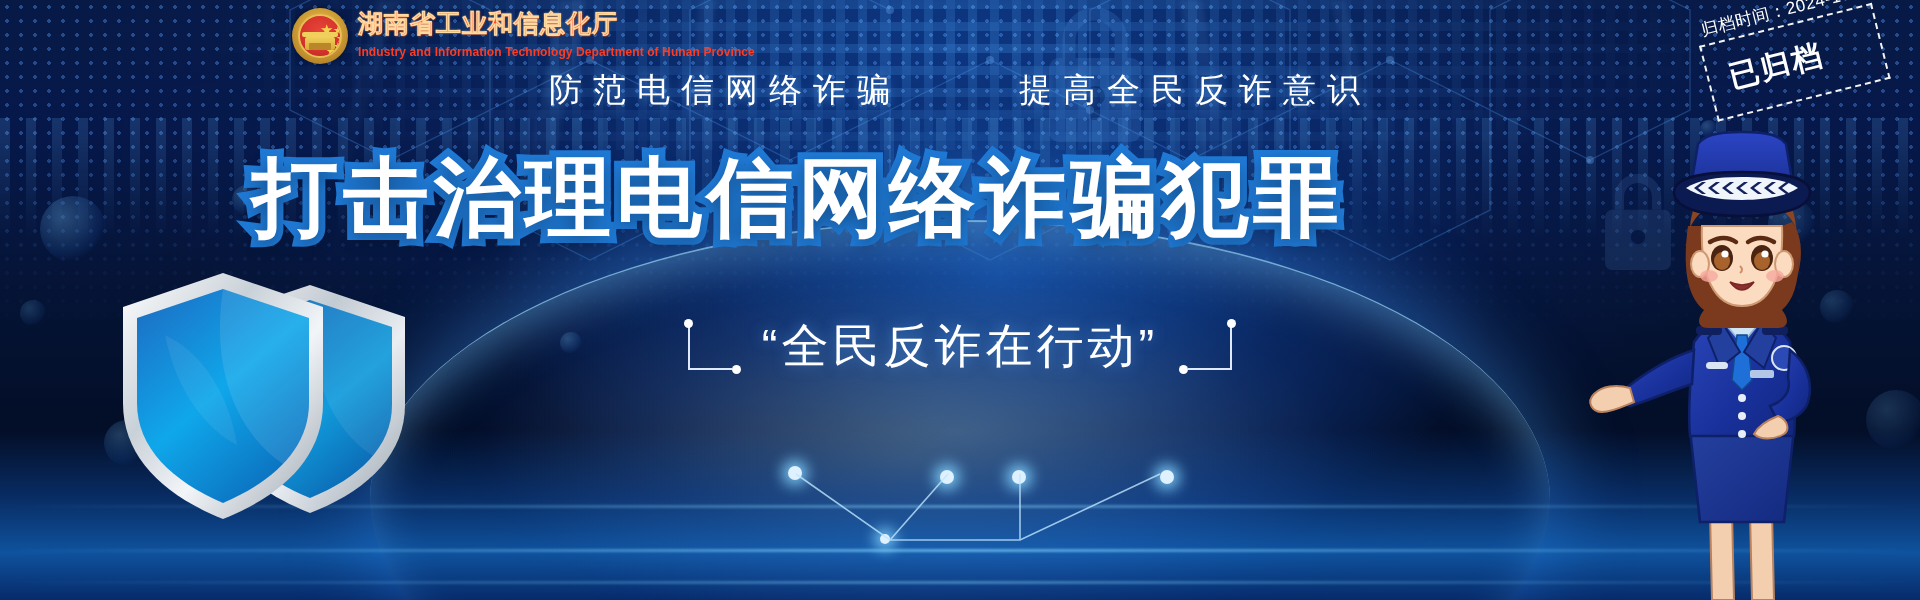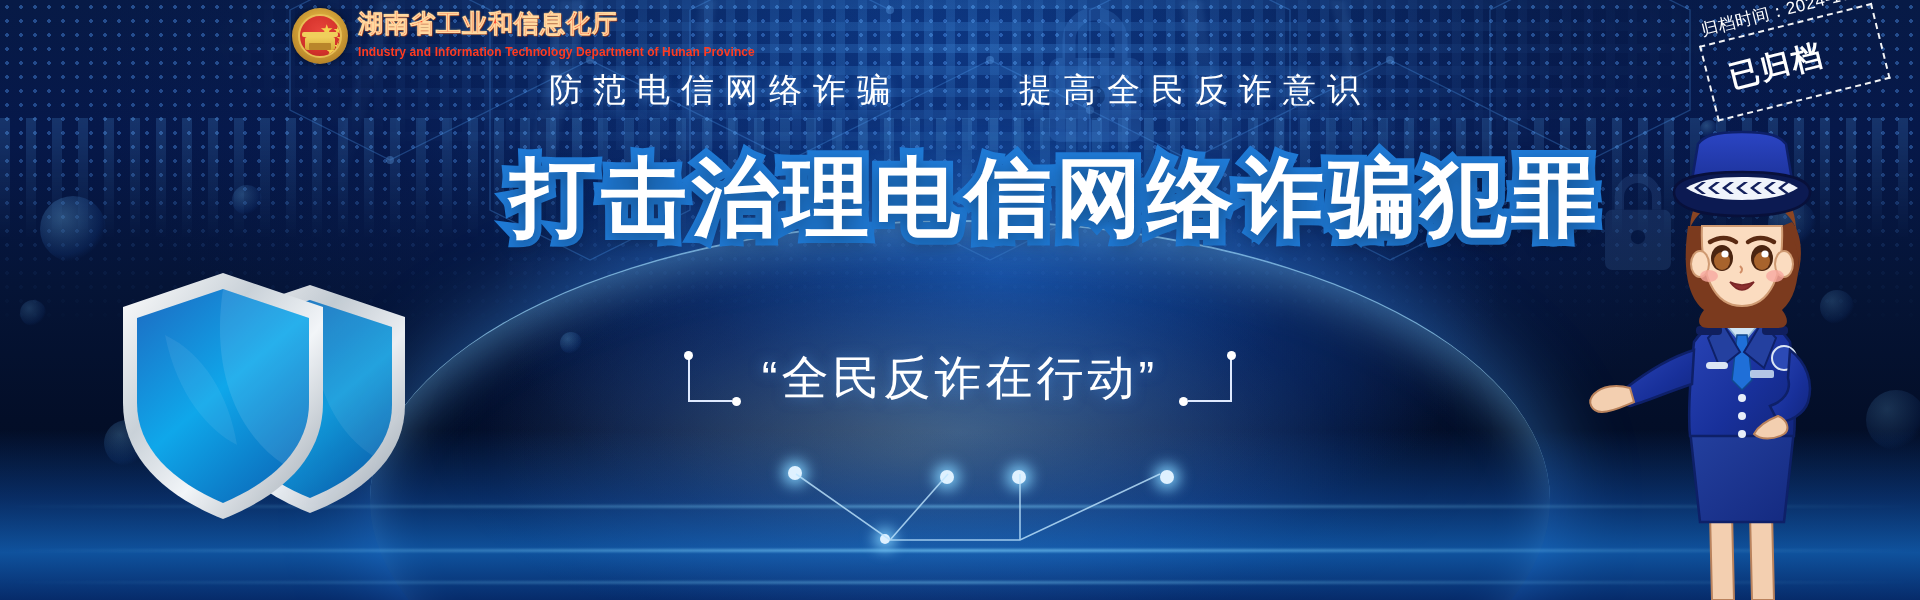--- a/index.html
+++ b/index.html
@@ -98,27 +98,27 @@
   
   .stamp{position:absolute;right:26px;top:-6px;width:190px;height:120px;transform:rotate(-14deg);}
   .stamp-box{position:absolute;left:0;top:28px;width:178px;height:78px;border:2px dashed #ffffff;opacity:.95;}
   .stamp-time{position:absolute;left:6px;top:2px;font-size:17px;color:#fff;white-space:nowrap;font-weight:400;letter-spacing:0.5px;}
   .stamp-label{position:absolute;left:22px;top:46px;font-size:30px;color:#fff;font-weight:700;letter-spacing:2px;}
 
   
   .slogan-row{position:absolute;left:0;top:68px;width:1920px;display:flex;justify-content:center;align-items:center;gap:118px;}
   .slogan{font-size:33px;color:#ffffff;letter-spacing:11px;font-weight:500;text-shadow:0 0 12px rgba(90,170,255,.65);}
 
-  .main-title{position:absolute;left:6px;top:140px;width:1596px;text-align:right;}
+  .main-title{position:absolute;left:0;top:140px;width:1596px;text-align:center;}
   .main-title .mt{
     display:inline-block;font-size:86px;font-weight:900;letter-spacing:5px;color:#ffffff;
     -webkit-text-stroke:14px #1f7ad6;paint-order:stroke fill;
     text-shadow:0 6px 16px rgba(0,0,0,.35);
   }
-  .sub-quote{position:absolute;left:0;top:315px;width:1920px;display:flex;justify-content:center;align-items:center;gap:22px;margin-top:32px;}
+  .sub-quote{position:absolute;left:0;top:315px;width:1920px;display:flex;justify-content:center;align-items:center;gap:22px;}
   .sub-quote .q{font-size:47px;color:#fff;letter-spacing:4px;font-weight:500;text-shadow:0 0 14px rgba(90,170,255,.5);}
   .bracket{width:52px;height:46px;position:relative;}
   .bracket i{position:absolute;background:#dfeaff;display:block;}
   .bracket .v{width:2px;height:44px;top:0;}
   .bracket .h{height:2px;width:44px;bottom:0;}
   .bracket .dotA,.bracket .dotB{width:9px;height:9px;border-radius:50%;background:#fff;}
 
   
   .shields{position:absolute;left:105px;top:245px;width:310px;height:300px;}
 

